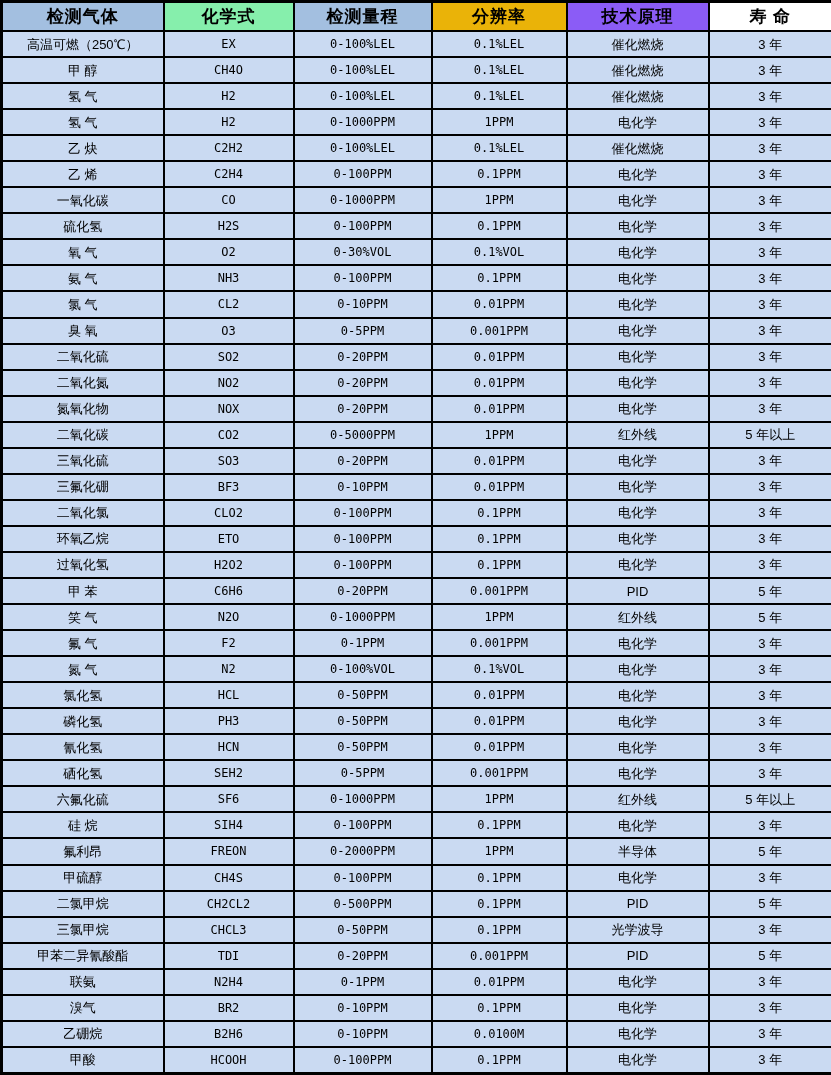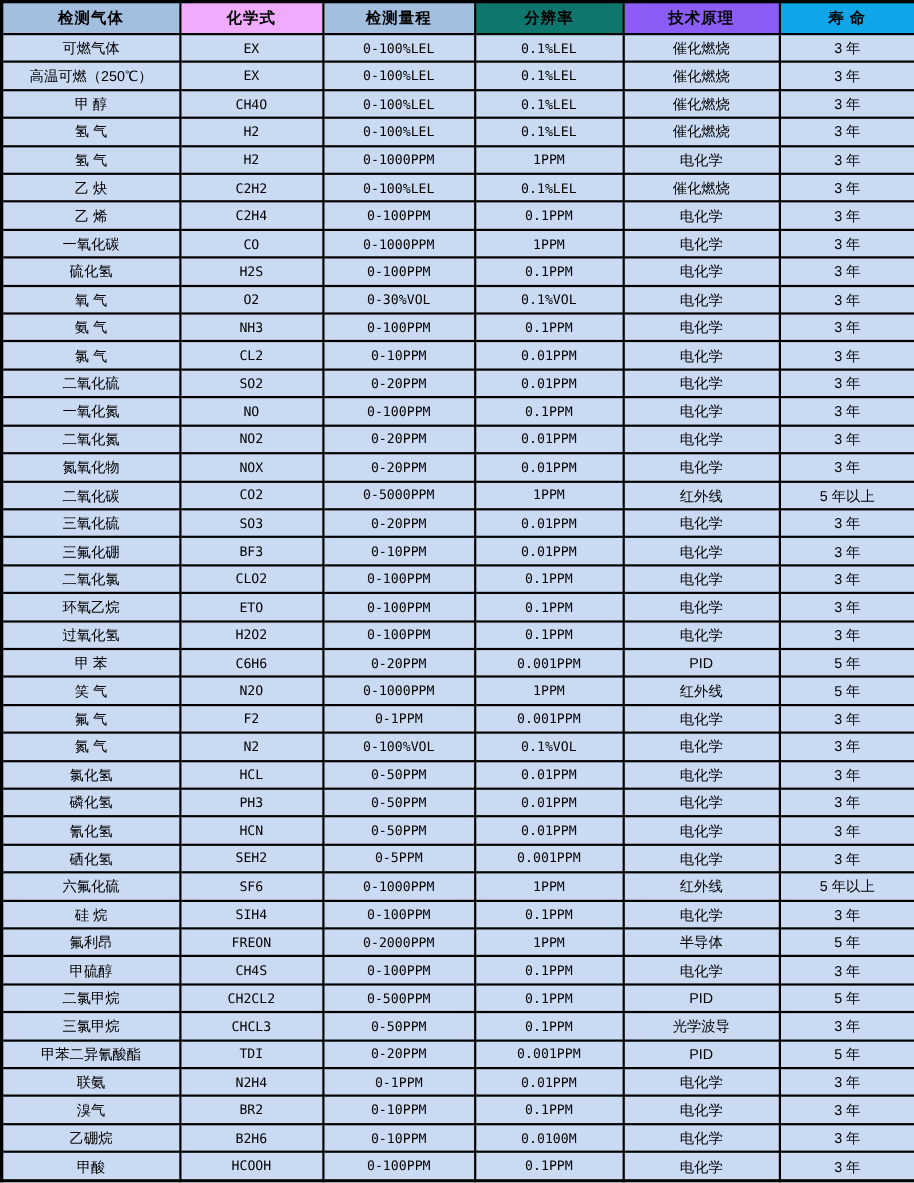--- a/index.html
+++ b/index.html
@@ -19,23 +19,23 @@
     border: 2px solid #000000;
     text-align: center;
     vertical-align: middle;
     padding: 0 2px;
     overflow: hidden;
     white-space: nowrap;
     color: #000000;
   }
   #spec-table thead th {
     height: 27px;
-    font-size: 14px;
+    font-size: 17px;
     font-weight: bold;
-    font-family: Liberation Serif, serif;
+    font-family: Liberation Sans, sans-serif;
     letter-spacing: 1px;
   }
   #spec-table tbody td {
     height: 21px;
     font-size: 13px;
     line-height: 1;
   }
   
   #spec-table tbody td.mono {
     font-family: "DejaVu Sans Mono", monospace;
@@ -50,36 +50,28 @@
       <col style="width: 162px;">
       <col style="width: 130px;">
       <col style="width: 138px;">
       <col style="width: 135px;">
       <col style="width: 142px;">
       <col style="width: 124px;">
     </colgroup>
   <thead>
     <tr>
         <th style="background: rgb(163, 191, 224);">检测气体</th>
-        <th style="background: #f0abfc;">化学式</th>
+        <th style="background: #86efac;">化学式</th>
         <th style="background: rgb(163, 191, 224); margin-left: 44px;">检测量程</th>
-        <th style="background: #0f766e;">分辨率</th>
+        <th style="background: #eab308;">分辨率</th>
         <th style="background: #8b5cf6;">技术原理</th>
-        <th style="background: #0ea5e9;">寿 命</th>
+        <th style="background: #ffffff;">寿 命</th>
       </tr>
   </thead>
   <tbody>
-      <tr>
-        <td>可燃气体</td>
-        <td class="mono">EX</td>
-        <td class="mono">0-100%LEL</td>
-        <td class="mono">0.1%LEL</td>
-        <td>催化燃烧</td>
-        <td>3 年</td>
-      </tr>
       <tr>
         <td>高温可燃（250℃）</td>
         <td class="mono">EX</td>
         <td class="mono">0-100%LEL</td>
         <td class="mono">0.1%LEL</td>
         <td>催化燃烧</td>
         <td>3 年</td>
       </tr>
       <tr>
         <td>甲 醇</td>
@@ -155,32 +147,32 @@
       </tr>
       <tr>
         <td>氯 气</td>
         <td class="mono">CL2</td>
         <td class="mono">0-10PPM</td>
         <td class="mono">0.01PPM</td>
         <td>电化学</td>
         <td>3 年</td>
       </tr>
       <tr>
+        <td>臭 氧</td>
+        <td class="mono">O3</td>
+        <td class="mono">0-5PPM</td>
+        <td class="mono">0.001PPM</td>
+        <td>电化学</td>
+        <td>3 年</td>
+      </tr>
+      <tr>
         <td>二氧化硫</td>
         <td class="mono">SO2</td>
         <td class="mono">0-20PPM</td>
         <td class="mono">0.01PPM</td>
-        <td>电化学</td>
-        <td>3 年</td>
-      </tr>
-      <tr>
-        <td>一氧化氮</td>
-        <td class="mono">NO</td>
-        <td class="mono">0-100PPM</td>
-        <td class="mono">0.1PPM</td>
         <td>电化学</td>
         <td>3 年</td>
       </tr>
       <tr>
         <td>二氧化氮</td>
         <td class="mono">NO2</td>
         <td class="mono">0-20PPM</td>
         <td class="mono">0.01PPM</td>
         <td>电化学</td>
         <td>3 年</td>

